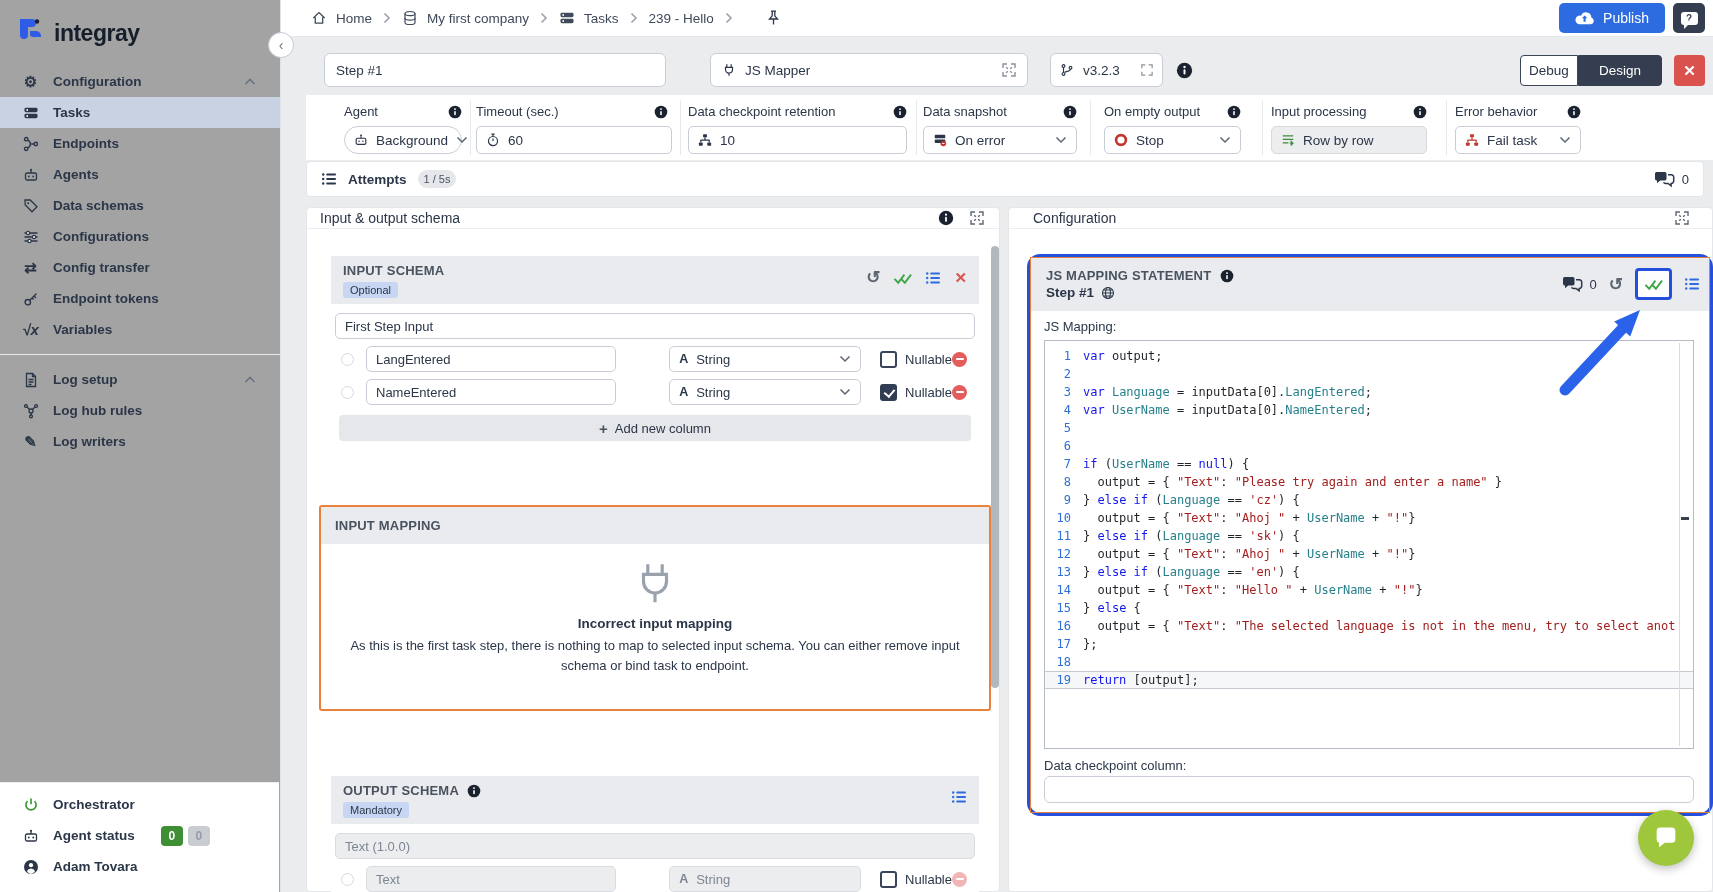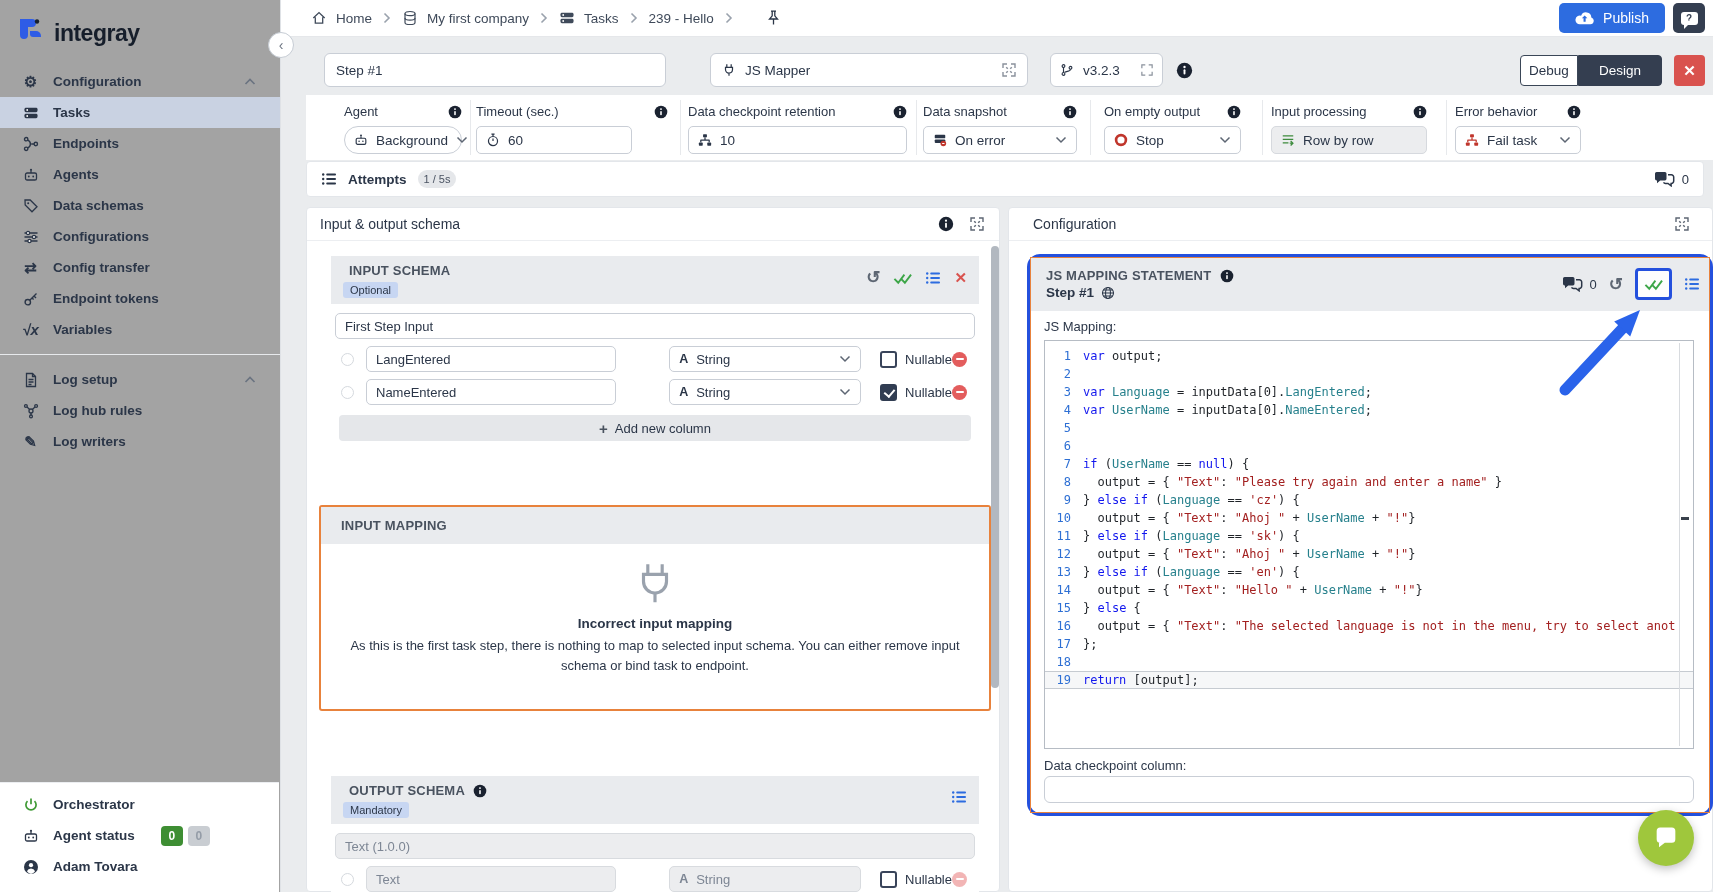--- a/index.html
+++ b/index.html
@@ -61,27 +61,27 @@
   .vsep{position:absolute;top:5px;height:55px;border-left:1px solid #e7e9ec;}
   .inf{margin-left:auto}
 
   
   .attbar{position:absolute;left:306px;top:161px;width:1398px;height:36px;background:#fff;border:1px solid var(--bd-lt);border-radius:4px;display:flex;align-items:center;padding:0 14px;gap:11px;}
   .att-badge{background:#e5e7ea;border-radius:9px;font-size:11px;color:#4a5362;padding:3px 6px;}
   .cmt{display:flex;align-items:center;gap:7px;margin-left:auto;cursor:pointer;}
 
   
   .panel{position:absolute;background:#fff;border:1px solid var(--bd-lt);border-radius:4px;}
-  .panel-h{height:33px;display:flex;align-items:center;padding:0 13px;font-size:14px;color:var(--ink);border-bottom:1px solid #eceef1;}
+  .panel-h{height:21px;display:flex;align-items:center;padding:0 13px;font-size:14px;color:var(--ink);border-bottom:1px solid #eceef1;}
   .p-ico{cursor:pointer}
 
   
   .blk{position:absolute;background:#fff;}
   .blk-h{background:var(--hdr-bg);display:flex;align-items:flex-start;padding:7px 12px 6px;}
-  .blk-title{font-size:13px;font-weight:700;color:var(--hdr);letter-spacing:.2px;display:flex;align-items:center;gap:8px;margin-left:6px;}
+  .blk-title{font-size:13px;font-weight:700;color:var(--hdr);letter-spacing:.2px;display:flex;align-items:center;gap:8px;}
   .tagb{display:inline-block;background:#c7d6f2;color:var(--ink);font-size:11px;border-radius:3px;padding:2px 7px;margin-top:4px;}
   .hicons{margin-left:auto;display:flex;align-items:center;gap:13px;padding-top:6px;}
   .undo{font-size:17px;font-weight:700;color:#5d6673;line-height:1;cursor:pointer;}
   .xred{font-size:15px;font-weight:700;color:var(--red);line-height:1;cursor:pointer;}
   .field{height:26px;border:1px solid var(--bd);border-radius:5px;background:#fff;display:flex;align-items:center;padding:0 9px;font-size:13px;}
   .field.dis{background:var(--dis-bg);border-color:#d8dbdf;color:var(--dis-tx);}
   .field.dis input{color:var(--dis-tx)}
   .selbox{height:26px;border:1px solid var(--bd);border-radius:5px;background:#fff;display:flex;align-items:center;gap:8px;padding:0 9px;font-size:13px;cursor:pointer;}
   .selbox.dis{background:var(--dis-bg);border-color:#d8dbdf;color:var(--dis-tx);cursor:default;}
   .aletter{font-weight:700;font-size:12.5px;}
@@ -460,21 +460,21 @@
     <div class="fld-label" style="left:170px;width:192px;">
         <span>Timeout (sec.)</span>
         <span class="inf">
           <svg class="i14" viewBox="0 0 16 16">
             <circle cx="8" cy="8" r="7.2" fill="#1a2230"></circle>
             <circle cx="8" cy="4.7" r="1.1" fill="#fff"></circle>
             <rect x="7.1" y="6.8" width="1.8" height="5" rx=".9" fill="#fff"></rect>
           </svg>
         </span>
       </div>
-    <div class="ctl" style="left:170px;width:156px;">
+    <div class="ctl" style="left:170px;width:196px;">
       <span>
           <svg class="i14" viewBox="0 0 16 16" fill="none" stroke="#2b3648" stroke-width="1.4">
             <circle cx="8" cy="9.2" r="5.2"></circle>
             <path d="M8 9.2V6.2M6.2 1.3h3.6M8 1.3v2.4"></path>
           </svg>
         </span>
       <span>60</span>
     </div>
     <div class="vsep" style="left:374px;"></div>
 

